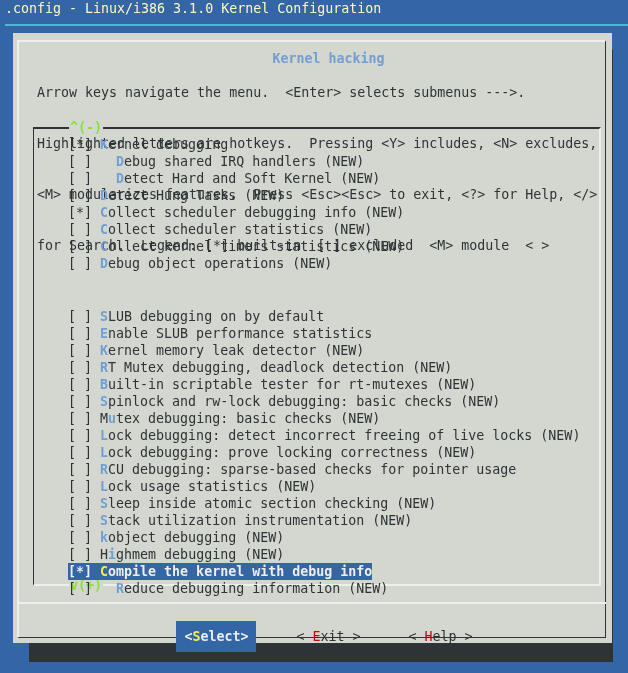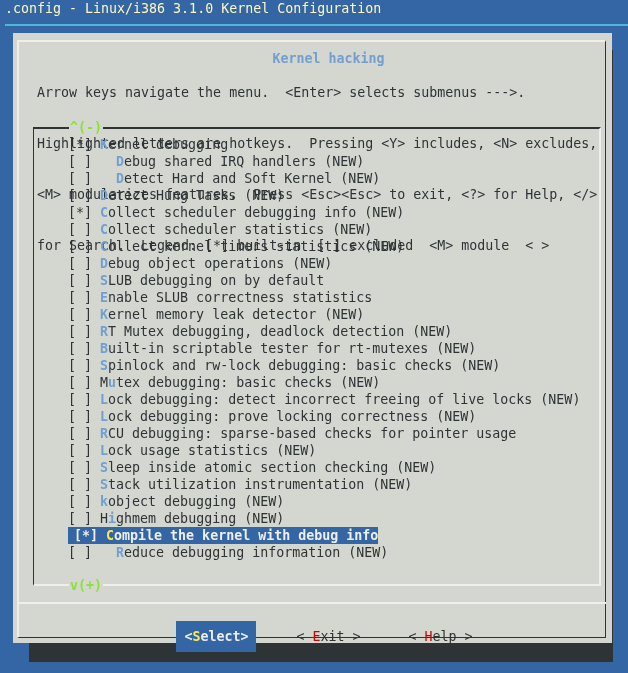--- a/index.html
+++ b/index.html
@@ -48,21 +48,21 @@
   #scroll-up, #scroll-down {
     position:absolute; left:35px; color:#8ae234; background:#d3d7cf; font-weight:bold; padding:0 1px;
   }
   #scroll-up { top:-10px; }
   #scroll-down { bottom:-10px; }
   #items {
     position:absolute; left:55px; top:103px;
   }
   .row { height:17px; line-height:17px; white-space:pre; color:#2e3436; display:block; }
   .row .hk { color:#729fcf; font-weight:bold; }
-  .row.sel { background:#3465a4; color:#eeeeec; font-weight:bold; display:inline-block;padding-left:6px; }
+  .row.sel { background:#3465a4; color:#eeeeec; font-weight:bold; display:inline-block; }
   .row.sel .hk { color:#fce94f; }
   #btn-sep {
     position:absolute; left:4px; top:569px; width:589px; height:2px; background:#eeeeec;
   }
   #buttons {
     position:absolute; top:578px; left:0; width:599px; text-align:center; white-space:pre; line-height:17px;
   }
   .btn { color:#2e3436; padding:8px; }
   .btn .hk { color:#cc0000; }
   .btn.active { background:#3465a4; color:#eeeeec; font-weight:bold; }
@@ -113,25 +113,25 @@
       </div>
       <div style="height: 17px;">
         <div class="row"><span class="check">[ ]</span><span> </span><span></span><span class="hk">C</span><span>ollect scheduler statistics (NEW)</span></div>
       </div>
       <div style="height: 17px;">
         <div class="row"><span class="check">[ ]</span><span> </span><span></span><span class="hk">C</span><span>ollect kernel timers statistics (NEW)</span></div>
       </div>
       <div style="height: 17px;">
         <div class="row"><span class="check">[ ]</span><span> </span><span></span><span class="hk">D</span><span>ebug object operations (NEW)</span></div>
       </div>
-      <div style="height: 17px;">
+      <div style="height: 17px; margin-top: 36px;">
         <div class="row"><span class="check">[ ]</span><span> </span><span></span><span class="hk">S</span><span>LUB debugging on by default</span></div>
       </div>
       <div style="height: 17px;">
-        <div class="row"><span class="check">[ ]</span><span> </span><span></span><span class="hk">E</span><span>nable SLUB correctness statistics</span></div>
+        <div class="row"><span class="check">[ ]</span><span> </span><span></span><span class="hk">E</span><span>nable SLUB performance statistics</span></div>
       </div>
       <div style="height: 17px;">
         <div class="row"><span class="check">[ ]</span><span> </span><span></span><span class="hk">K</span><span>ernel memory leak detector (NEW)</span></div>
       </div>
       <div style="height: 17px;">
         <div class="row"><span class="check">[ ]</span><span> </span><span></span><span class="hk">R</span><span>T Mutex debugging, deadlock detection (NEW)</span></div>
       </div>
       <div style="height: 17px;">
         <div class="row"><span class="check">[ ]</span><span> </span><span></span><span class="hk">B</span><span>uilt-in scriptable tester for rt-mutexes (NEW)</span></div>
       </div>

